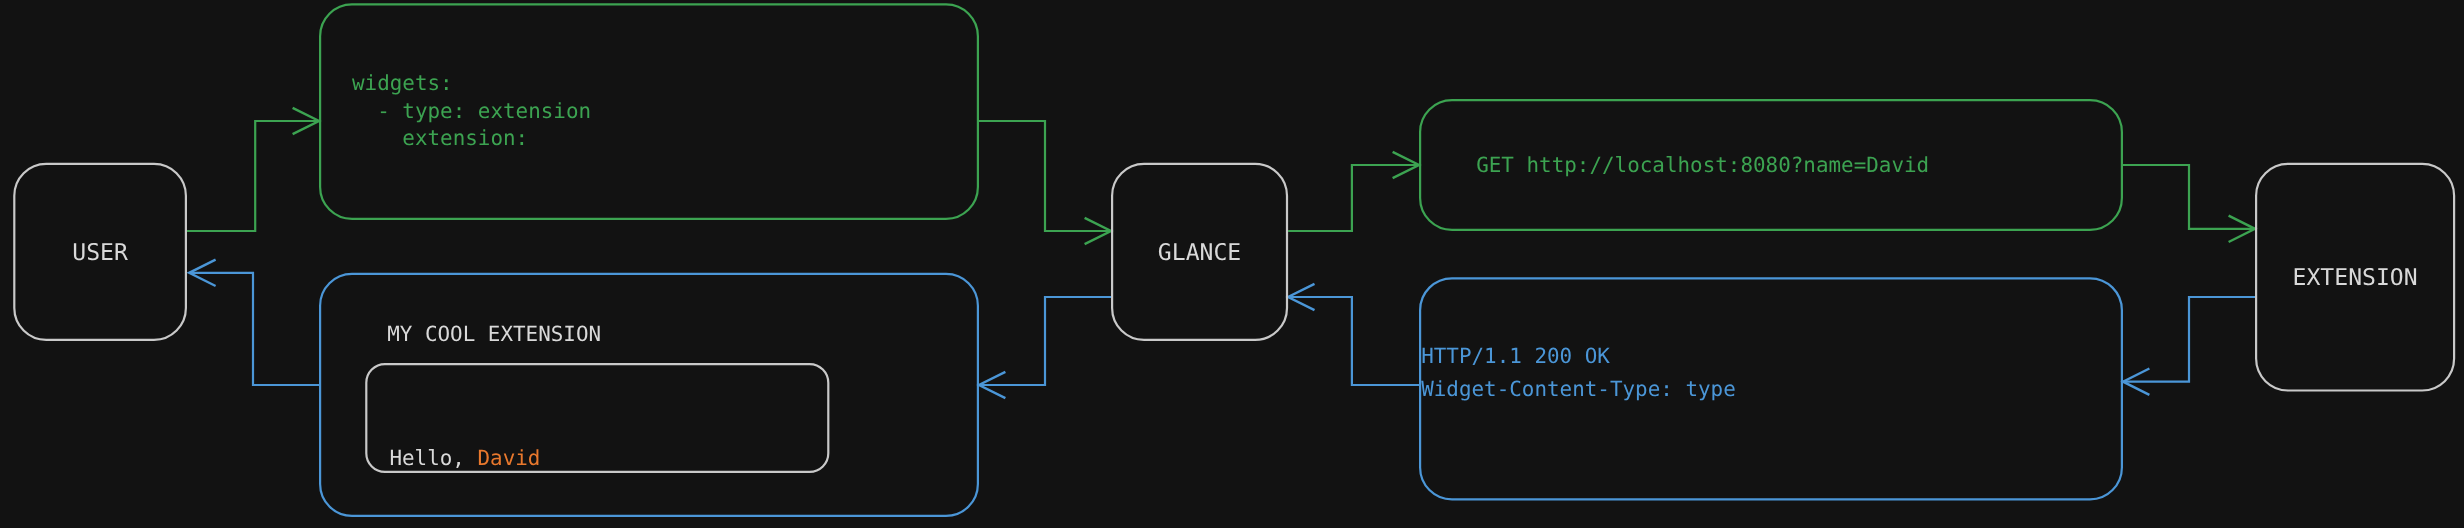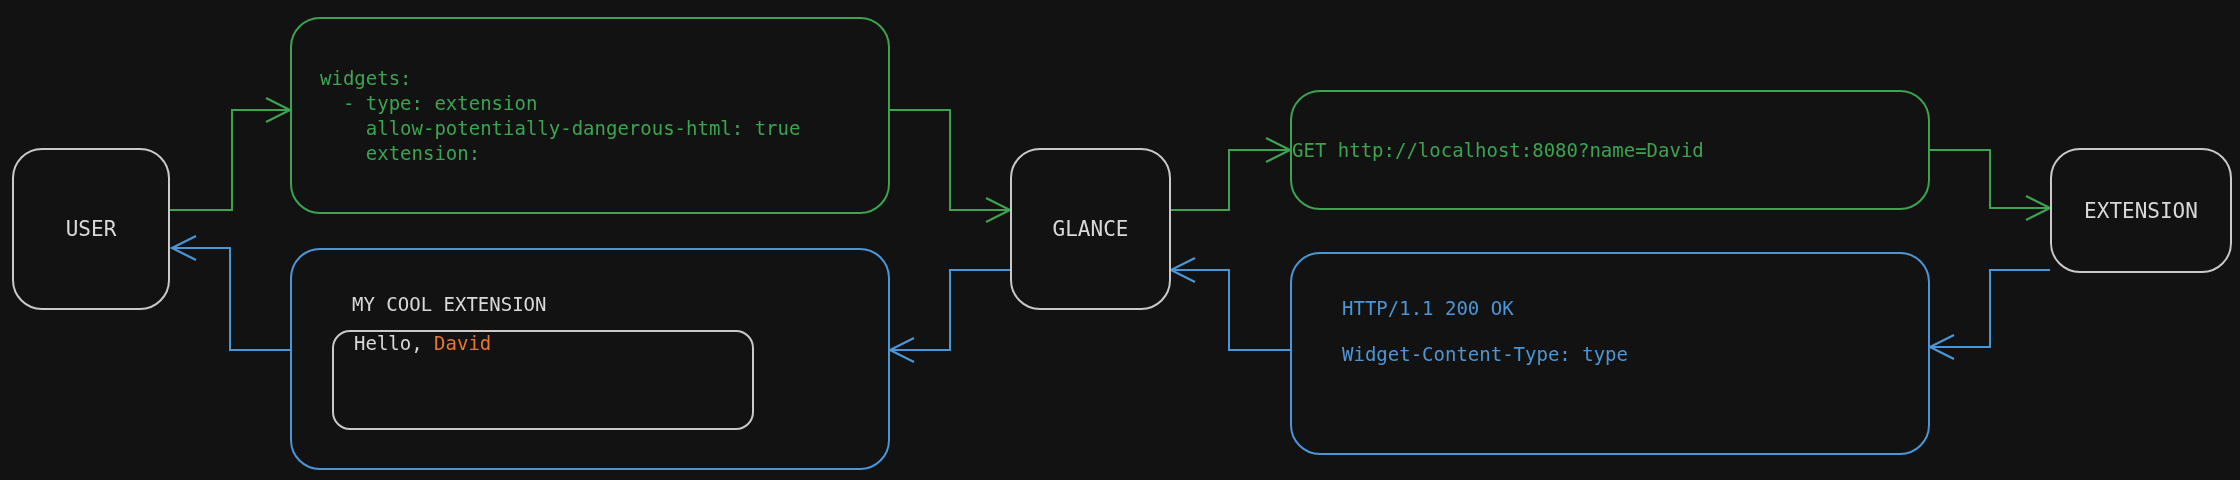--- a/index.html
+++ b/index.html
@@ -12,42 +12,42 @@
   .wires{position:absolute;left:0;top:0;width:2240px;height:480px;}
   .wire{fill:none;stroke-width:2px;}
   .wire.g{stroke:var(--green);}
   .wire.b{stroke:var(--blue);}
 
   .node{position:absolute;border:2px solid var(--gray-border);border-radius:30px;
     display:flex;align-items:center;justify-content:center;box-sizing:border-box;
     color:var(--text-light);font-size:21px;}
   .node-user{left:12px;top:148px;width:158px;height:162px;}
   .node-glance{left:1010px;top:148px;width:161px;height:162px;}
-  .node-extension{left:2050px;top:148px;width:182px;height:125px;}
+  .node-extension{left:2050px;top:148px;width:182px;height:208px;}
 
   .box{position:absolute;border-radius:30px;box-sizing:border-box;
     display:flex;flex-direction:column;justify-content:center;}
   .box.green{border:2px solid var(--green);}
   .box.blue{border:2px solid var(--blue);}
 
-  .config-box{left:290px;top:17px;width:600px;height:197px;padding-left:28px;}
-  .request-box{left:1290px;top:90px;width:640px;height:120px;}
-  .response-box{left:1290px;top:252px;width:640px;height:203px;padding-left:50px;gap:16px;}
+  .config-box{left:290px;top:3px;width:600px;height:197px;padding-left:28px;}
+  .request-box{left:1290px;top:90px;width:640px;height:120px;padding-left:50px;}
+  .response-box{left:1290px;top:252px;width:640px;height:203px;}
 
   .code-line{white-space:pre;font-size:19px;}
   .config-box .code-line{color:var(--green);line-height:25px;min-height:25px;}
   .request-box .code-line{color:var(--green);line-height:25px;}
   .response-box .code-line{color:var(--blue);line-height:30px;min-height:30px;}
 
   .widget-box{left:290px;top:248px;width:600px;height:222px;justify-content:flex-start;
     border-radius:30px;}
   .widget-title{margin:42px 0 0 60px;color:var(--text-light);font-size:19px;line-height:24px;}
   .inner-box{position:absolute;left:40px;top:80px;width:422px;height:100px;
     border:2px solid var(--gray-border);border-radius:18px;box-sizing:border-box;
-    display:flex;align-items:flex-start;padding-left:20px;}
+    display:flex;align-items:flex-end;padding-left:20px;}
   .hello{font-size:19px;white-space:pre;color:var(--text-light);}
   .hello .name{color:var(--orange);}
 </style>
 </head>
 <body>
 
 <div class="canvas">
 
   <svg class="wires" viewBox="0 0 2240 480" xmlns="http://www.w3.org/2000/svg">
     <defs>
@@ -78,21 +78,20 @@
     <span>GLANCE</span>
   </div>
 
   <div class="node node-extension">
     <span>EXTENSION</span>
   </div>
 
   <div class="box green config-box">
     <div class="code-line">widgets:</div>
     <div class="code-line">  - type: extension</div>
-    <div class="code-line">    allow-potentially-dangerous-html: true</div>
     <div class="code-line">    extension:</div>
   </div>
 
   <div class="box green request-box">
     <div class="code-line">GET http://localhost:8080?name=David</div>
   </div>
 
   <div class="box blue response-box">
     <div class="code-line">HTTP/1.1 200 OK</div>
     <div class="code-line">Widget-Content-Type: type</div>

